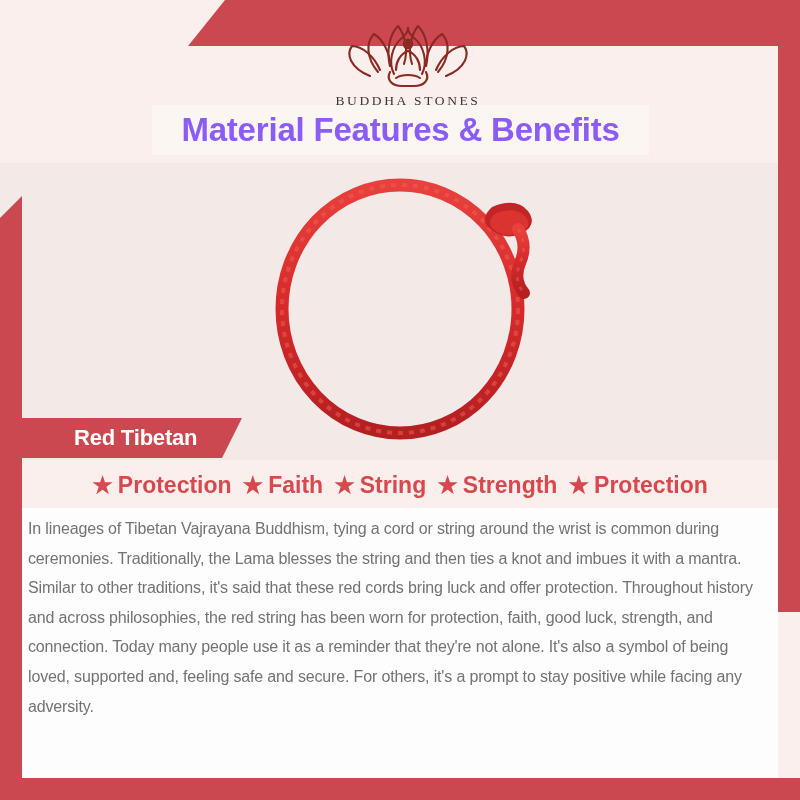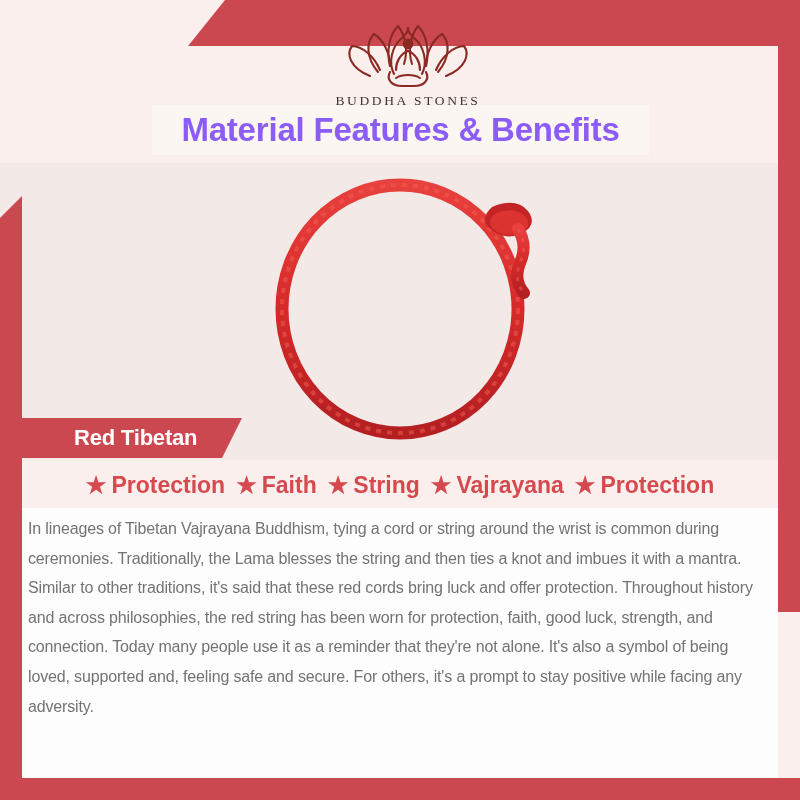--- a/index.html
+++ b/index.html
@@ -281,21 +281,21 @@
     <div class="feature">
       <span class="star-icon">★</span>
       <span>Faith</span>
     </div>
     <div class="feature">
       <span class="star-icon">★</span>
       <span>String</span>
     </div>
     <div class="feature">
       <span class="star-icon">★</span>
-      <span>Vajrayana</span>
+      <span>Strength</span>
     </div>
     <div class="feature">
       <span class="star-icon">★</span>
       <span>Protection</span>
     </div>
   </div>
 
   <div class="body-copy">
     <p class="body-text">In lineages of Tibetan Vajrayana Buddhism, tying a cord or string around the wrist is common during ceremonies. Traditionally, the Lama blesses the string and then ties a knot and imbues it with a mantra. Similar to other traditions, it's said that these red cords bring luck and offer protection. Throughout history and across philosophies, the red string has been worn for protection, faith, good luck, strength, and connection. Today many people use it as a reminder that they're not alone. It's also a symbol of being loved, supported and, feeling safe and secure. For others, it's a prompt to stay positive while facing any adversity.</p>
   </div>

